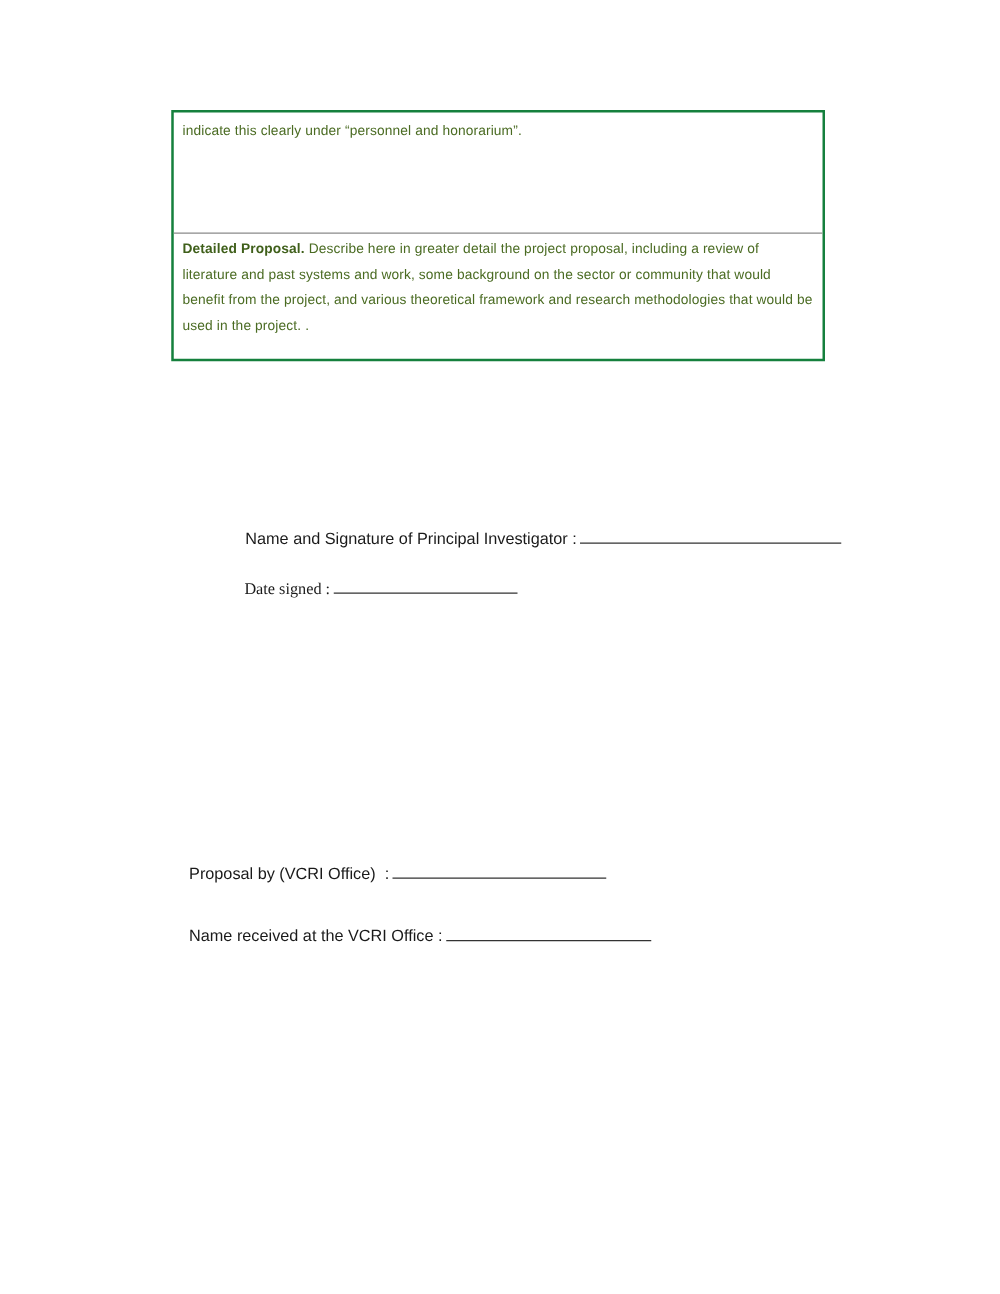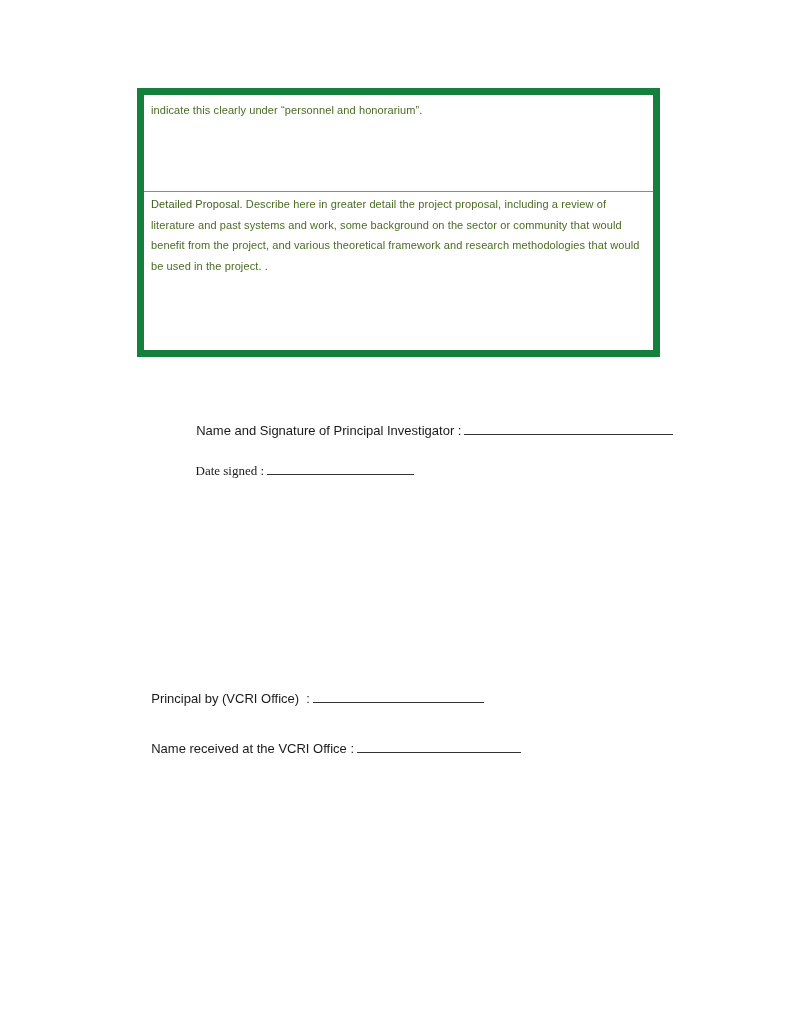--- a/index.html
+++ b/index.html
@@ -12,22 +12,22 @@
       height: 1035px;
       position: relative;
       overflow: hidden;
       font-family: "Liberation Sans", sans-serif;
     }
     .form-box {
       position: absolute;
       left: 137px;
       top: 88px;
       width: 523px;
-      height: 269px;
-      border: 7px solid #15803d;
+      height: 201px;
+      border: 2px solid #15803d;
       box-sizing: border-box;
     }
     .cell {
       position: absolute;
       left: 0;
       right: 0;
       box-sizing: border-box;
       padding: 0 7px;
       color: #4a6b22;
       font-size: 11px;
@@ -39,21 +39,21 @@
       height: 97px;
       padding-top: 5px;
       border-bottom: 1px solid #8a8a8a;
     }
     .cell-2 {
       top: 97px;
       bottom: 0;
       padding-top: 2px;
     }
     .cell-2 b {
-      font-weight: normal;
+      font-weight: bold;
       color: #3f5f1a;
       text-align: center;
     }
     .sig-line {
       position: absolute;
       font-size: 13px;
       color: #1a1a1a;
       white-space: pre;
     }
     .underline-blank {
@@ -78,18 +78,18 @@
 
 <div class="sig-line" style="left:189px; top:408px;">
   <span>Name and Signature of Principal Investigator :</span><span class="underline-blank" style="width:209px;"></span>
 </div>
 
 <div class="sig-line" style="left:189px; top:447px;font-family:Liberation Serif, serif;">
   <span>Date signed :</span><span class="underline-blank" style="width:147px;"></span>
 </div>
 
 <div class="sig-line" style="left:144px; top:676px;">
-  <span>Principal by (VCRI Office)  :</span><span class="underline-blank" style="width:171px;"></span>
+  <span>Proposal by (VCRI Office)  :</span><span class="underline-blank" style="width:171px;"></span>
 </div>
 
 <div class="sig-line" style="left:144px; top:726px;">
   <span>Name received at the VCRI Office :</span><span class="underline-blank" style="width:164px;"></span>
 </div>
 
 </body></html>

